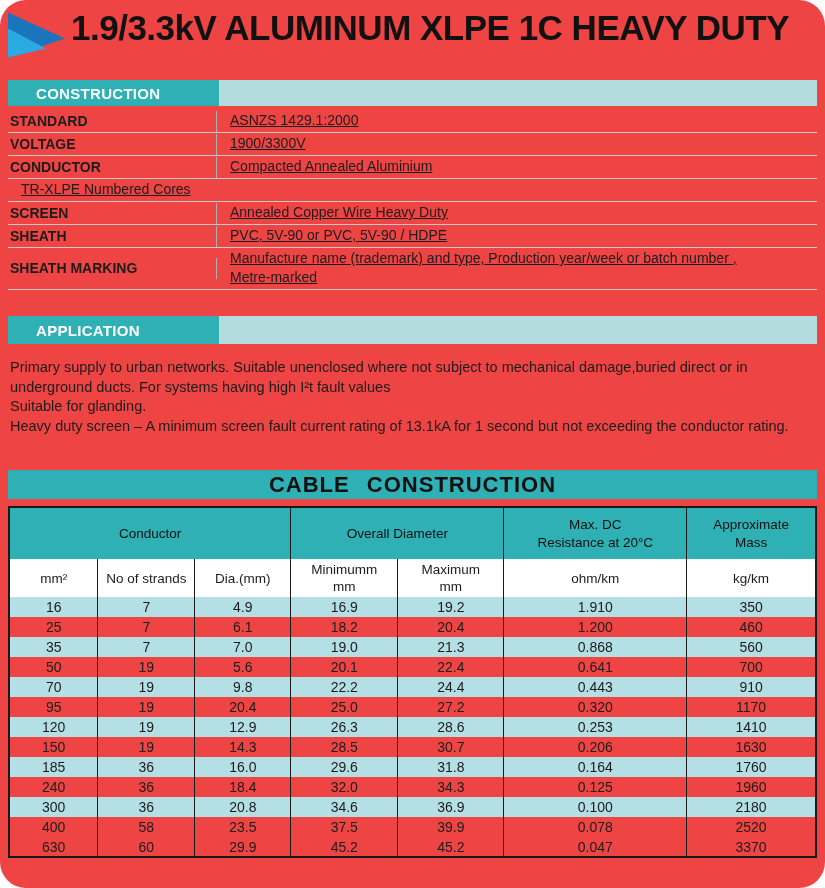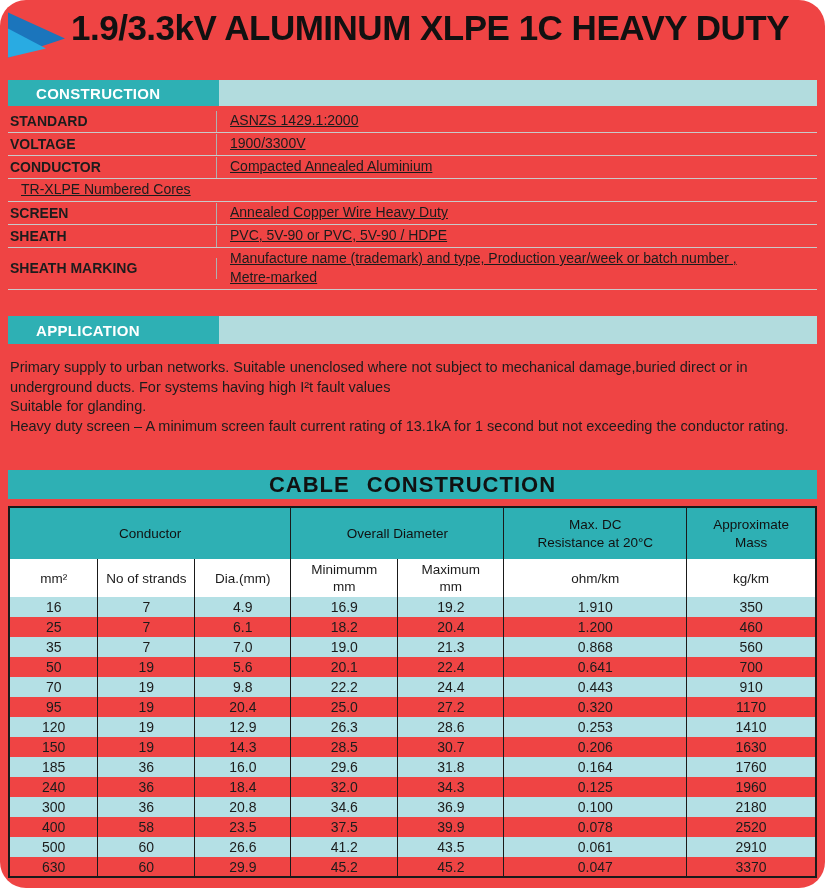--- a/index.html
+++ b/index.html
@@ -252,29 +252,20 @@
         </tr>
         <tr>
           <td>400</td>
           <td>58</td>
           <td>23.5</td>
           <td>37.5</td>
           <td>39.9</td>
           <td>0.078</td>
           <td>2520</td>
         </tr>
-        <tr class="alt">
-          <td>500</td>
-          <td>60</td>
-          <td>26.6</td>
-          <td>41.2</td>
-          <td>43.5</td>
-          <td>0.061</td>
-          <td>2910</td>
-        </tr>
         <tr>
           <td>630</td>
           <td>60</td>
           <td>29.9</td>
           <td>45.2</td>
           <td>45.2</td>
           <td>0.047</td>
           <td>3370</td>
         </tr>
       </tbody>

